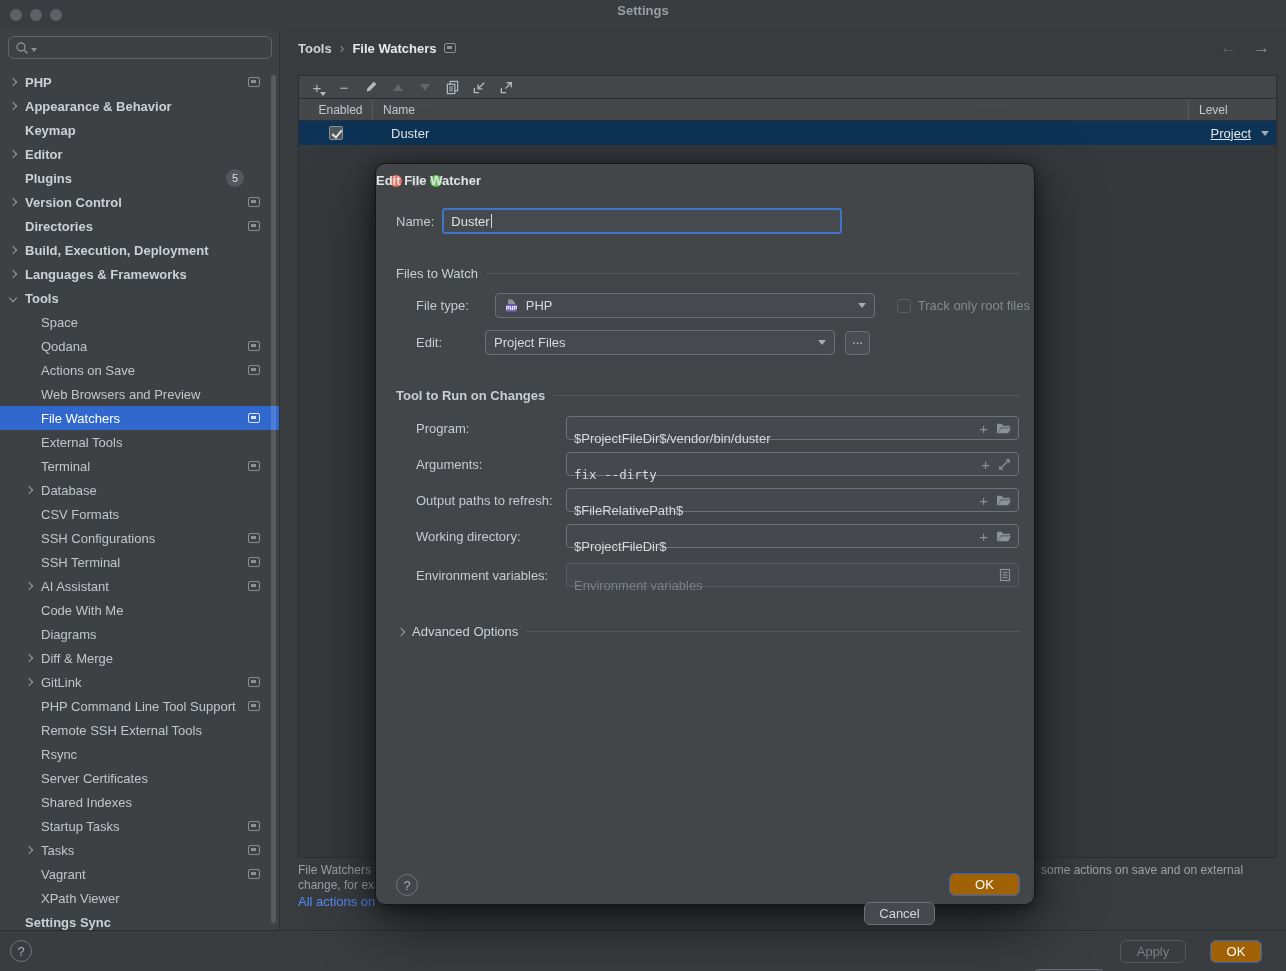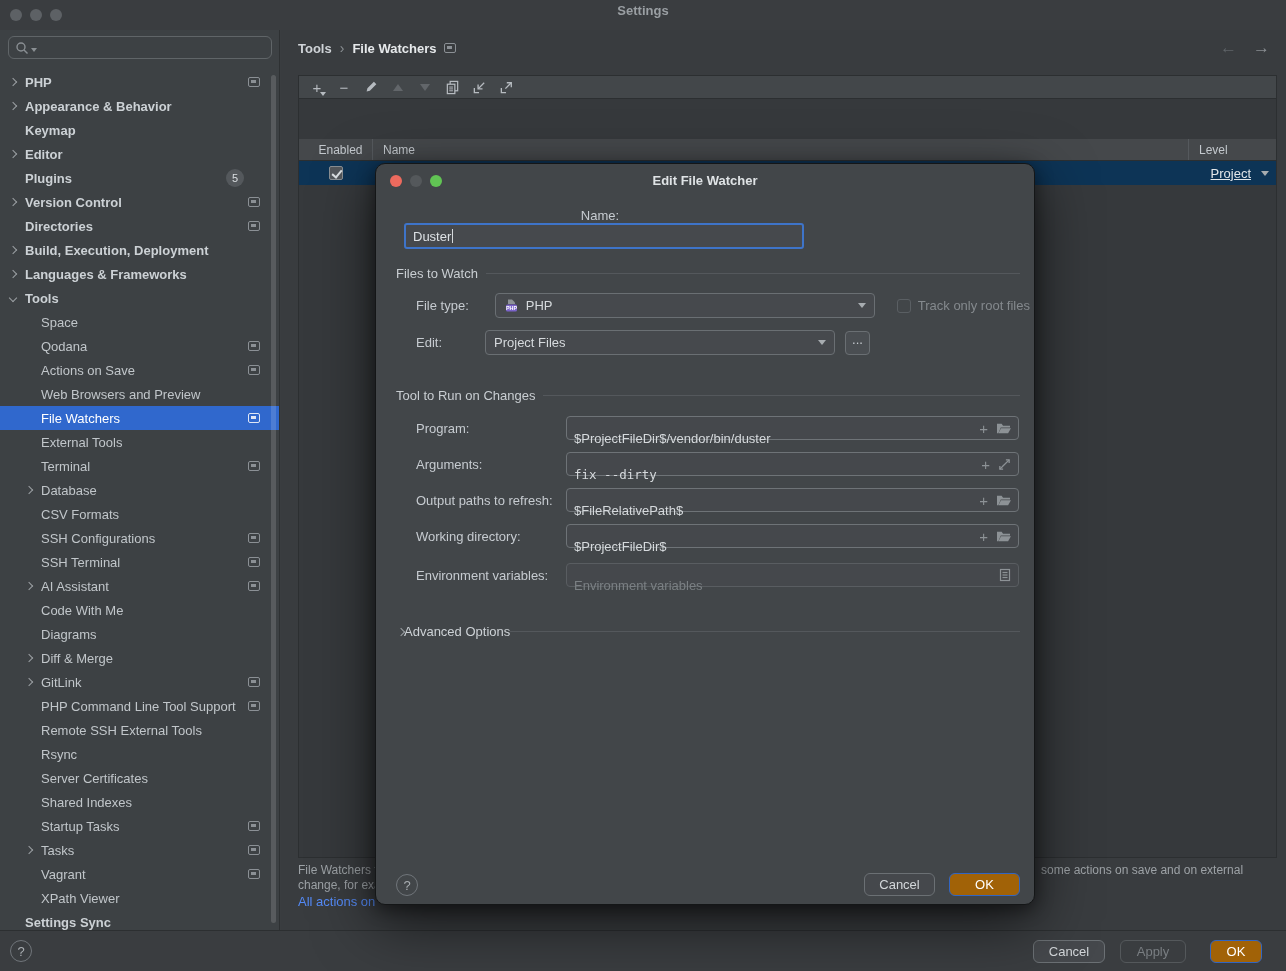--- a/index.html
+++ b/index.html
@@ -45,21 +45,21 @@
   .nav-back { color:#5f6468; } .nav-fwd { color:#8a8f93; }
 
   .list-panel { position:absolute; left:17px; top:45px; width:979px; height:783px; border:1px solid #2c2f31; background:#36393c; }
   .toolbar { height:23px; background:#43474a; display:flex; align-items:center; gap:11px; padding-left:10px; border-bottom:1px solid #2c2f31; }
   .tbi { width:16px; height:16px; display:flex; align-items:center; justify-content:center; color:#b6bbc0; font-size:15px; position:relative; }
   .tbi.dis { color:#62666a; }
   .tri-up { width:0;height:0;border-left:5px solid transparent;border-right:5px solid transparent;border-bottom:7px solid #62666a; }
   .tri-down { width:0;height:0;border-left:5px solid transparent;border-right:5px solid transparent;border-top:7px solid #62666a; }
   .add-caret { position:absolute; right:-1px; bottom:-1px; width:0;height:0;border-left:3px solid transparent;border-right:3px solid transparent;border-top:4px solid #b6bbc0; }
 
-  .thead { height:22px; background:#45484b; display:flex; font-size:12px; color:#c3c8cd; border-bottom:1px solid #2c2f31;margin-top:40px; }
+  .thead { height:22px; background:#45484b; display:flex; font-size:12px; color:#c3c8cd; border-bottom:1px solid #2c2f31; }
   .th { display:flex; align-items:center; padding-left:10px; border-right:1px solid #55595d; }
   .th.c-enabled { width:74px; justify-content:center; }
   .th.c-name { width:816px; }
   .th.c-level { width:86px; border-right:none; }
   .trow { height:24px; background:#0d3456; display:flex; align-items:center; color:#e2e6e9; }
   .td-enabled { width:74px; display:flex; justify-content:center; }
   .td-name { width:816px; padding-left:18px; }
   .td-level { width:86px; display:flex; align-items:center; justify-content:flex-end; gap:10px; padding-right:6px;text-decoration:underline; }
   .checkbox { width:14px; height:14px; background:#53575b; border:1px solid #8a8f93; border-radius:2px; position:relative; }
   .checkbox::after { content:''; position:absolute; left:4px; top:1px; width:4px; height:8px; border-right:2px solid #dde1e4; border-bottom:2px solid #dde1e4; transform:rotate(40deg); }
@@ -69,44 +69,44 @@
   .desc-l1 { left:17px; top:833px; }
   .desc-l2 { left:17px; top:848px; }
   .desc-link { left:17px; top:864px; color:#548af7; font-size:13px; }
   .desc-r1 { left:760px; top:833px; }
 
   
   .bottombar { position:absolute; left:0; top:930px; width:1286px; height:41px; background:#3a3d40; border-top:1px solid #2c2f31; }
   .helpcircle { position:absolute; width:22px; height:22px; border-radius:50%; border:1px solid #70757a; color:#a9aeb2; display:flex; align-items:center; justify-content:center; font-size:13px; }
   .bb-help { left:10px; top:9px; }
   .btn { height:23px; border-radius:6px; display:flex; align-items:center; justify-content:center; font-size:13px; }
-  .btn.gray { background:#45484c; border:1px solid #6b7074; color:#d3d7da; }
+  .btn.gray { background:#45484c; border:1px solid #6b7074; color:#d3d7da;margin-top:29px; }
   .btn.disabled { background:transparent; border:1px solid #54585b; color:#797e82; }
   .btn.blue { background:#a16207; border:1px solid #3165c2; color:#ffffff; }
   .bb-cancel { position:absolute; right:181px; top:9px; width:72px; }
   .bb-apply { position:absolute; right:100px; top:9px; width:66px; }
   .bb-ok { position:absolute; right:24px; top:9px; width:52px; }
 
   
   .dialog { position:absolute; left:375px; top:163px; width:660px; height:742px; background:#424649; border-radius:10px; border:1px solid #141617; box-shadow:0 18px 60px rgba(0,0,0,0.6), 0 4px 18px rgba(0,0,0,0.45); }
   .dlg-lights { position:absolute; left:14px; top:11px; display:flex; gap:8px; }
   .dl { width:12px; height:12px; border-radius:50%; }
   .dl.red { background:#ec6a5e; } .dl.grey { background:#54585b; } .dl.green { background:#61c454; }
-  .dlg-title { position:absolute; top:9px; left:0; width:100%; text-align:center; font-weight:bold; color:#dfe3e5; }
+  .dlg-title { position:absolute; top:9px; left:0; width:100%; font-weight:bold; color:#dfe3e5; }
 
   .dlg-row { position:absolute; display:flex; align-items:center; }
   .dlbl { color:#c6cbd0; }
-  .name-row { left:20px; top:44px;flex-direction:column; }
+  .name-row { left:20px; top:44px; }
   .name-field { margin-left:8px; width:400px; height:26px; background:#46494d; border:2px solid #3e74c9; border-radius:3px; display:flex; align-items:center; padding-left:7px; color:#dde1e4; }
   .caret-bar { width:1px; height:14px; background:#d4d8db; margin-left:1px; }
 
   .section { position:absolute; left:20px; width:624px; display:flex; align-items:center; gap:8px; color:#c9ced2; }
   .section .hr { flex:1; height:1px; background:#54585c; }
   .sec-files { top:102px; }
-  .sec-tool { top:224px; }
+  .sec-tool { top:224px;font-weight:bold; }
 
   .ft-row { left:40px; top:129px; }
   .dropdown { height:25px; background:#46494d; border:1px solid #6a6f73; border-radius:4px; display:flex; align-items:center; padding:0 8px; color:#d6dadd; gap:7px; }
   .dd-filetype { width:380px; margin-left:26px; }
   .dd-scope { width:350px; margin-left:43px; }
   .dd-arrow { margin-left:auto; }
   .cb-dim { width:14px; height:14px; border:1px solid #5a5f63; border-radius:3px; margin-left:22px; flex:none; }
   .cb-label { color:#84898d; margin-left:7px; white-space:nowrap; }
   .scope-row { left:40px; top:166px; }
   .more-btn { width:25px; height:24px; background:#4a4e52; border:1px solid #6a6f73; border-radius:4px; margin-left:10px; color:#c6cbd0; display:flex; align-items:center; justify-content:center; padding-bottom:6px; }
@@ -115,21 +115,21 @@
   .frow .dlbl { width:150px; flex:none; }
   .field { width:453px; height:24px; background:#45484c; border:1px solid #6e7377; border-radius:4px; display:flex; align-items:center; padding:0 7px; color:#d6dadd; gap:8px; }
   .field .val { flex:1; white-space:nowrap; overflow:hidden;margin-top:20px; }
   .field .mono { font-family:"DejaVu Sans Mono", monospace; font-size:12.5px; }
   .field .plus { color:#8d9296; font-size:15px; }
   .f-program { top:252px; } .f-args { top:288px; } .f-output { top:324px; } .f-workdir { top:360px; }
   .f-env { top:399px; }
   .field.dim { border-color:#595d61;gap:32px; }
   .placeholder { color:#7b8084; }
 
-  .adv-row { position:absolute; left:20px; top:460px; width:624px; display:flex; align-items:center; color:#cdd2d6; }
+  .adv-row { position:absolute; left:20px; top:460px; width:624px; display:flex; align-items:center; gap:8px; color:#cdd2d6; }
   .adv-row .hr { flex:1; height:1px; background:#54585c; }
 
   .dlg-help { left:20px; top:710px; }
   .dlg-cancel { position:absolute; left:488px; top:709px; width:71px; }
   .dlg-ok { position:absolute; left:573px; top:709px; width:71px; background:#3a6db2; border-color:#3a6db2; }
 
   svg { display:block; }
 </style>
 </head>
 <body>

